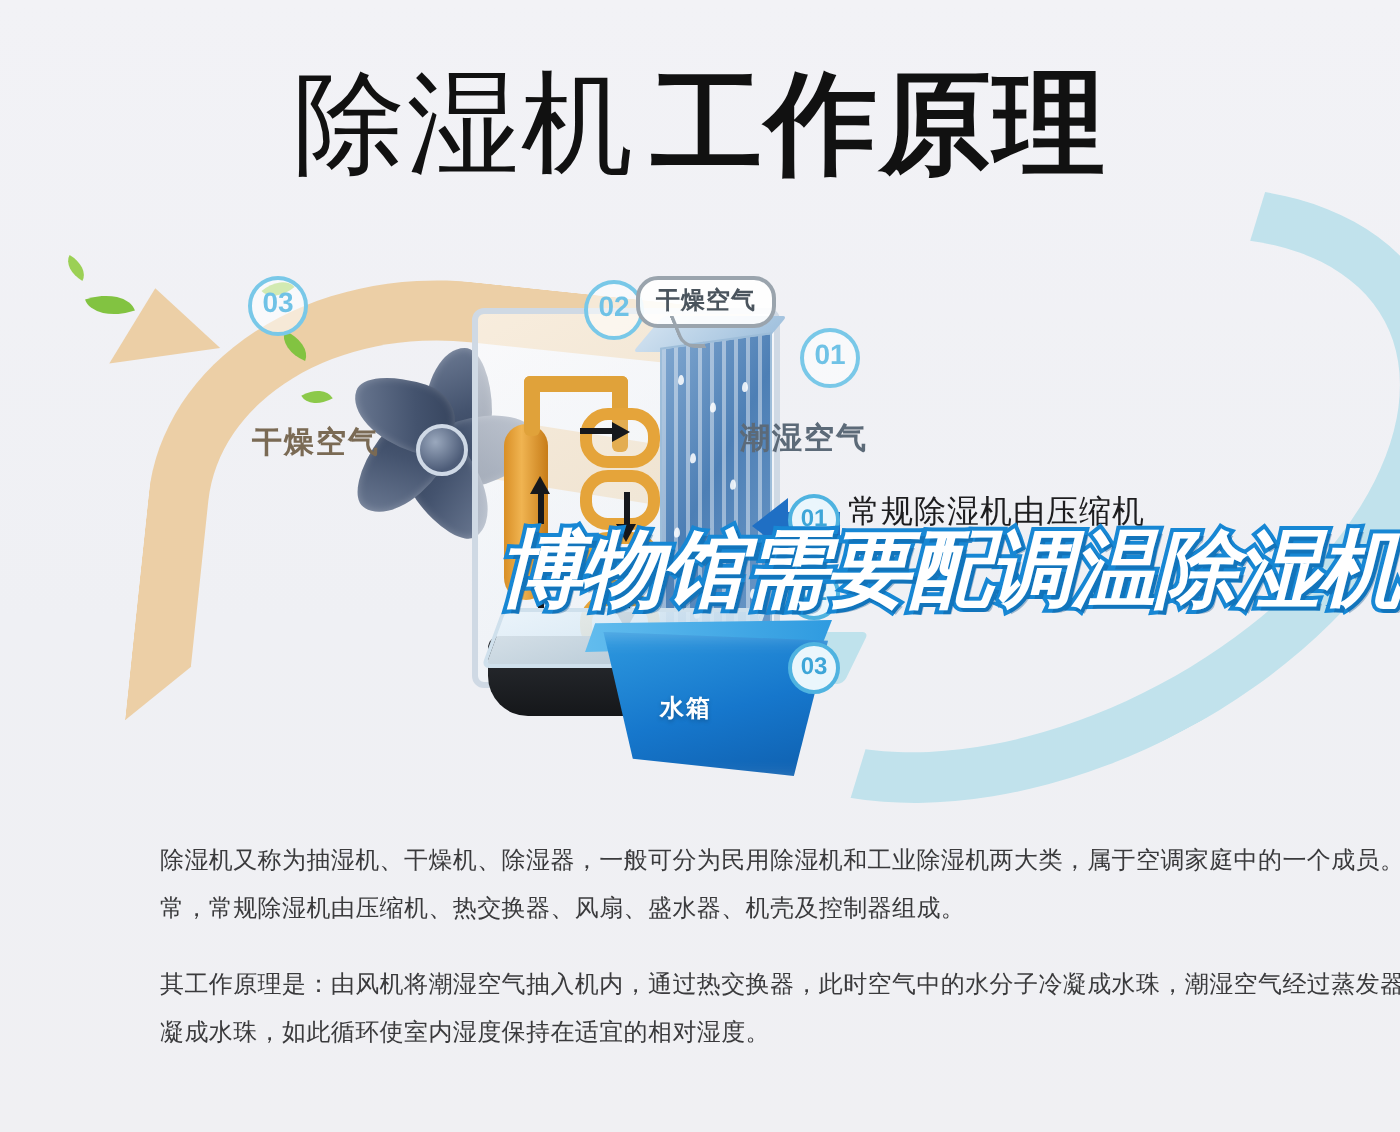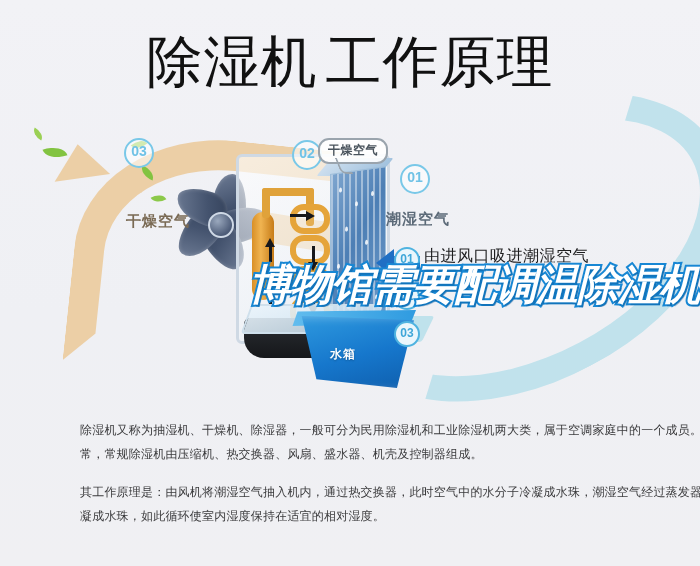--- a/index.html
+++ b/index.html
@@ -32,21 +32,21 @@
     width: 700px;
     text-align: center;
     font-size: 56px;
     line-height: 68px;
     font-weight: 700;
     color: #111;
     letter-spacing: 1px;
     white-space: nowrap;
   }
   #title .t-a { font-weight: 400; }
-  #title .t-b { font-weight: 400; margin-left: 8px; }
+  #title .t-b { font-weight: 700; margin-left: 8px; }
 
   
   #diagram {
     position: absolute;
     left: 0;
     top: 118px;
     width: 700px;
     height: 272px;
   }
 
@@ -330,21 +330,21 @@
     position: absolute;
     font-size: 15px;
     color: #5c6a78;
     letter-spacing: 1px;
     font-weight: 600;
   }
   #badge03 { left: 124px; top: 20px; }
   #label-dry { left: 126px; top: 94px; color:#7a6a54; }
   #badge02 { left: 292px; top: 22px; }
   #badge01 { left: 400px; top: 46px; }
-  #label-humid { left: 386px; top: 92px; }
+  #label-humid { left: 370px; top: 92px; }
 
   .bubble {
     position: absolute;
     left: 318px;
     top: 20px;
     padding: 2px 8px 3px;
     border: 2px solid #9aa4ad;
     border-radius: 11px;
     background: rgba(255,255,255,.9);
     font-size: 12px;
@@ -522,21 +522,21 @@
     <div class="bubble">干燥空气</div>
     <div class="bubble-tail"></div>
 
     <div class="badge" id="badge01">01</div>
     <div class="dlabel" id="label-humid">潮湿空气</div>
   </div>
 
   <div id="steps">
     <div class="step">
       <div class="step-badge">01</div>
-      <div class="step-text">由进风口吸进潮湿空气</div>
+      <div class="step-text">常规除湿机由压缩机</div>
     </div>
     <div class="step">
       <div class="step-badge">02</div>
     </div>
     <div class="step">
       <div class="step-badge">03</div>
     </div>
   </div>
 
   <div id="overlay">博物馆需要配调温除湿机</div>

